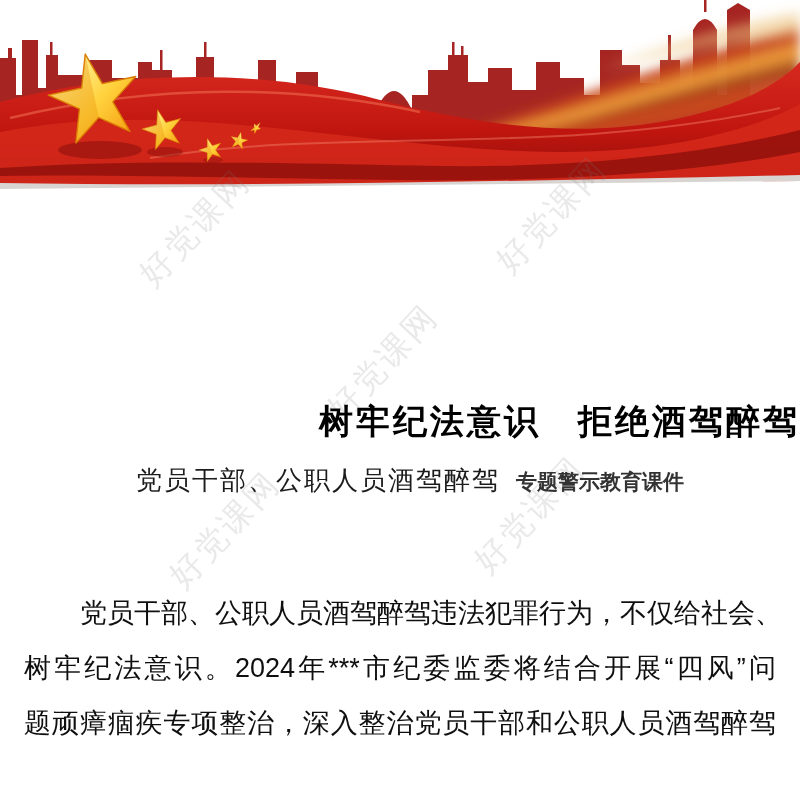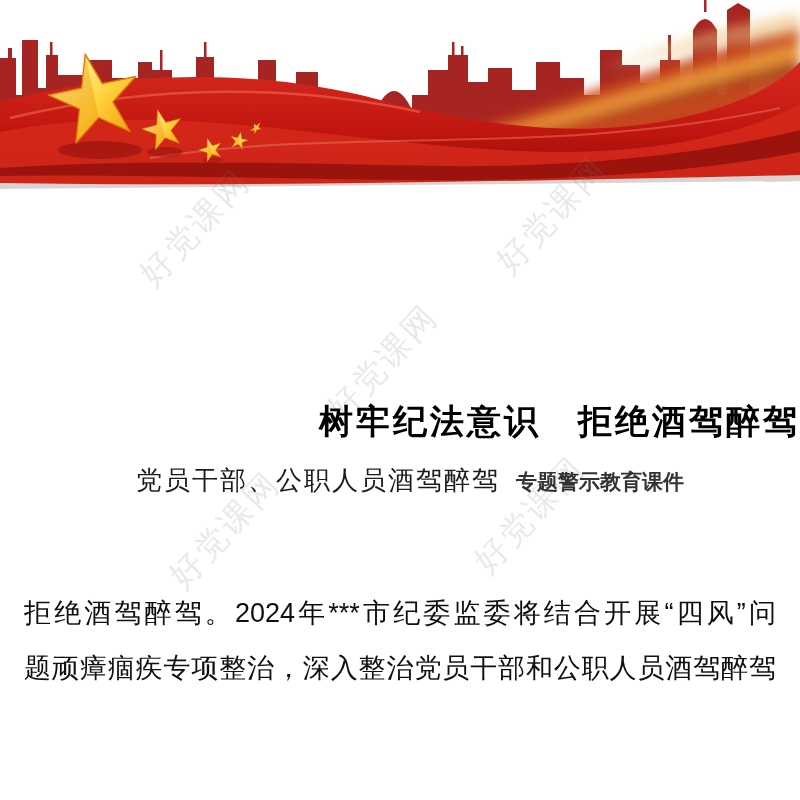--- a/index.html
+++ b/index.html
@@ -130,17 +130,18 @@
   <div class="watermark wm-d">好党课网</div>
   <div class="watermark wm-e">好党课网</div>
 
   <div class="title">树牢纪法意识　拒绝酒驾醉驾</div>
 
   <div class="subtitle">
     <span class="st1">党员干部、公职人员酒驾醉驾</span><span class="st2">专题警示教育课件</span>
   </div>
 
   <div class="body-text">
-    <div class="body-line">拒绝酒驾醉驾。2024年***市纪委监委将结合开展“四风”问</div>
+    <div class="body-line indent">党员干部、公职人员酒驾醉驾违法犯罪行为，不仅给社会、</div>
+    <div class="body-line">树牢纪法意识。2024年***市纪委监委将结合开展“四风”问</div>
     <div class="body-line">题顽瘴痼疾专项整治，深入整治党员干部和公职人员酒驾醉驾</div>
   </div>
 
 </div>
 
 </body></html>

